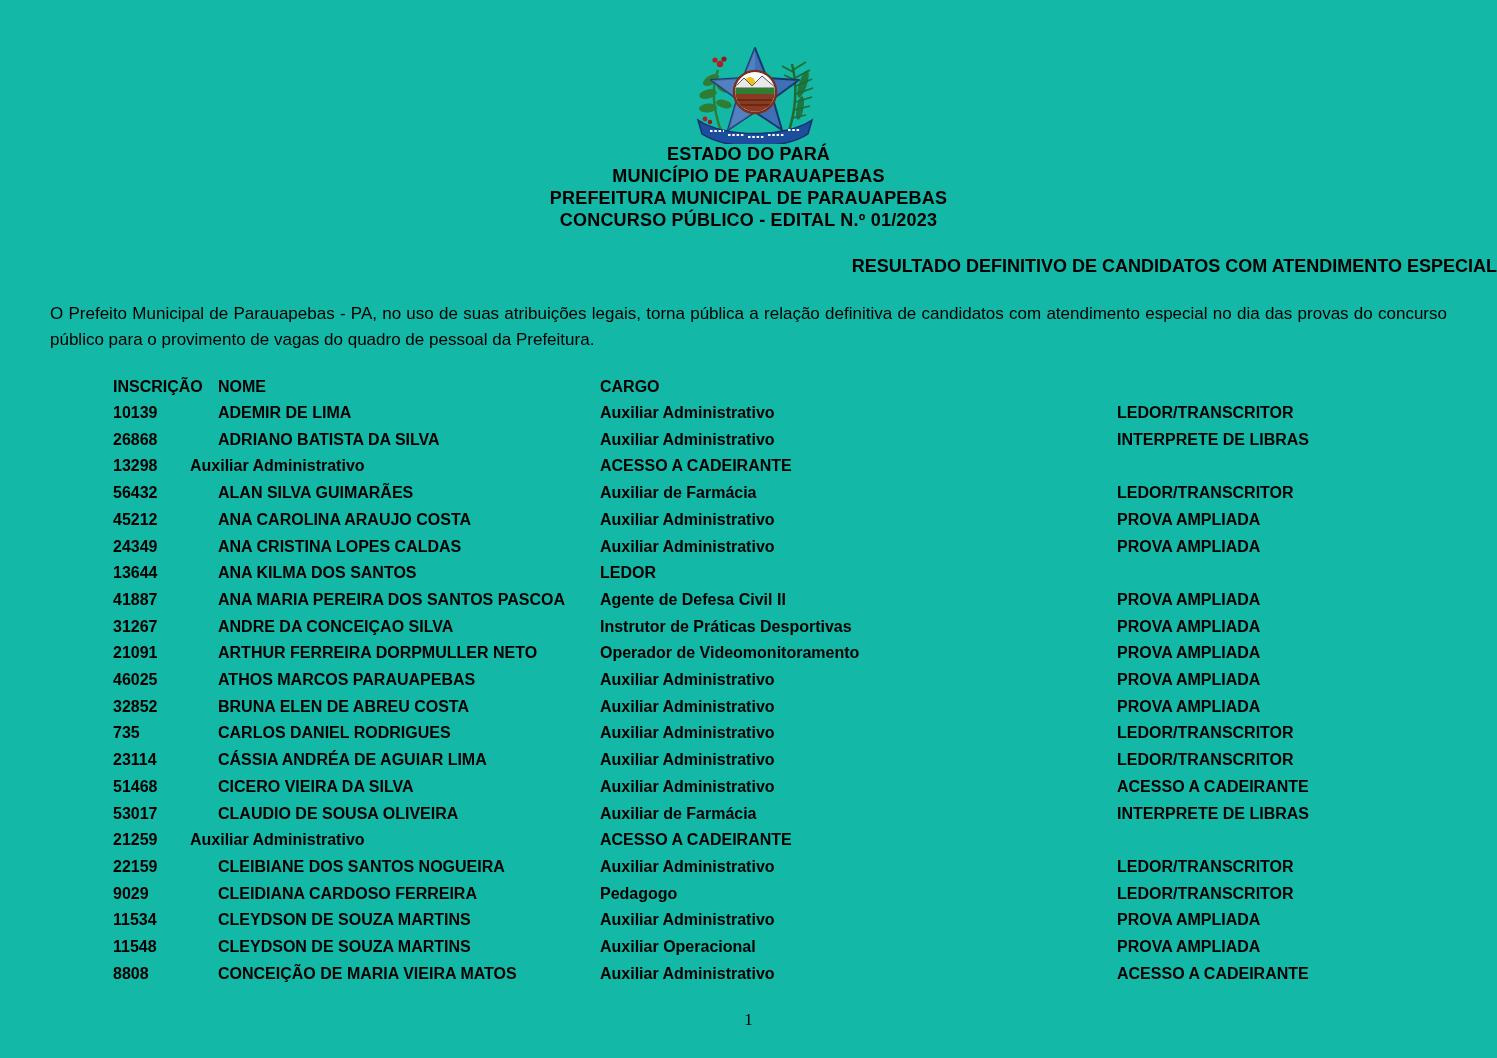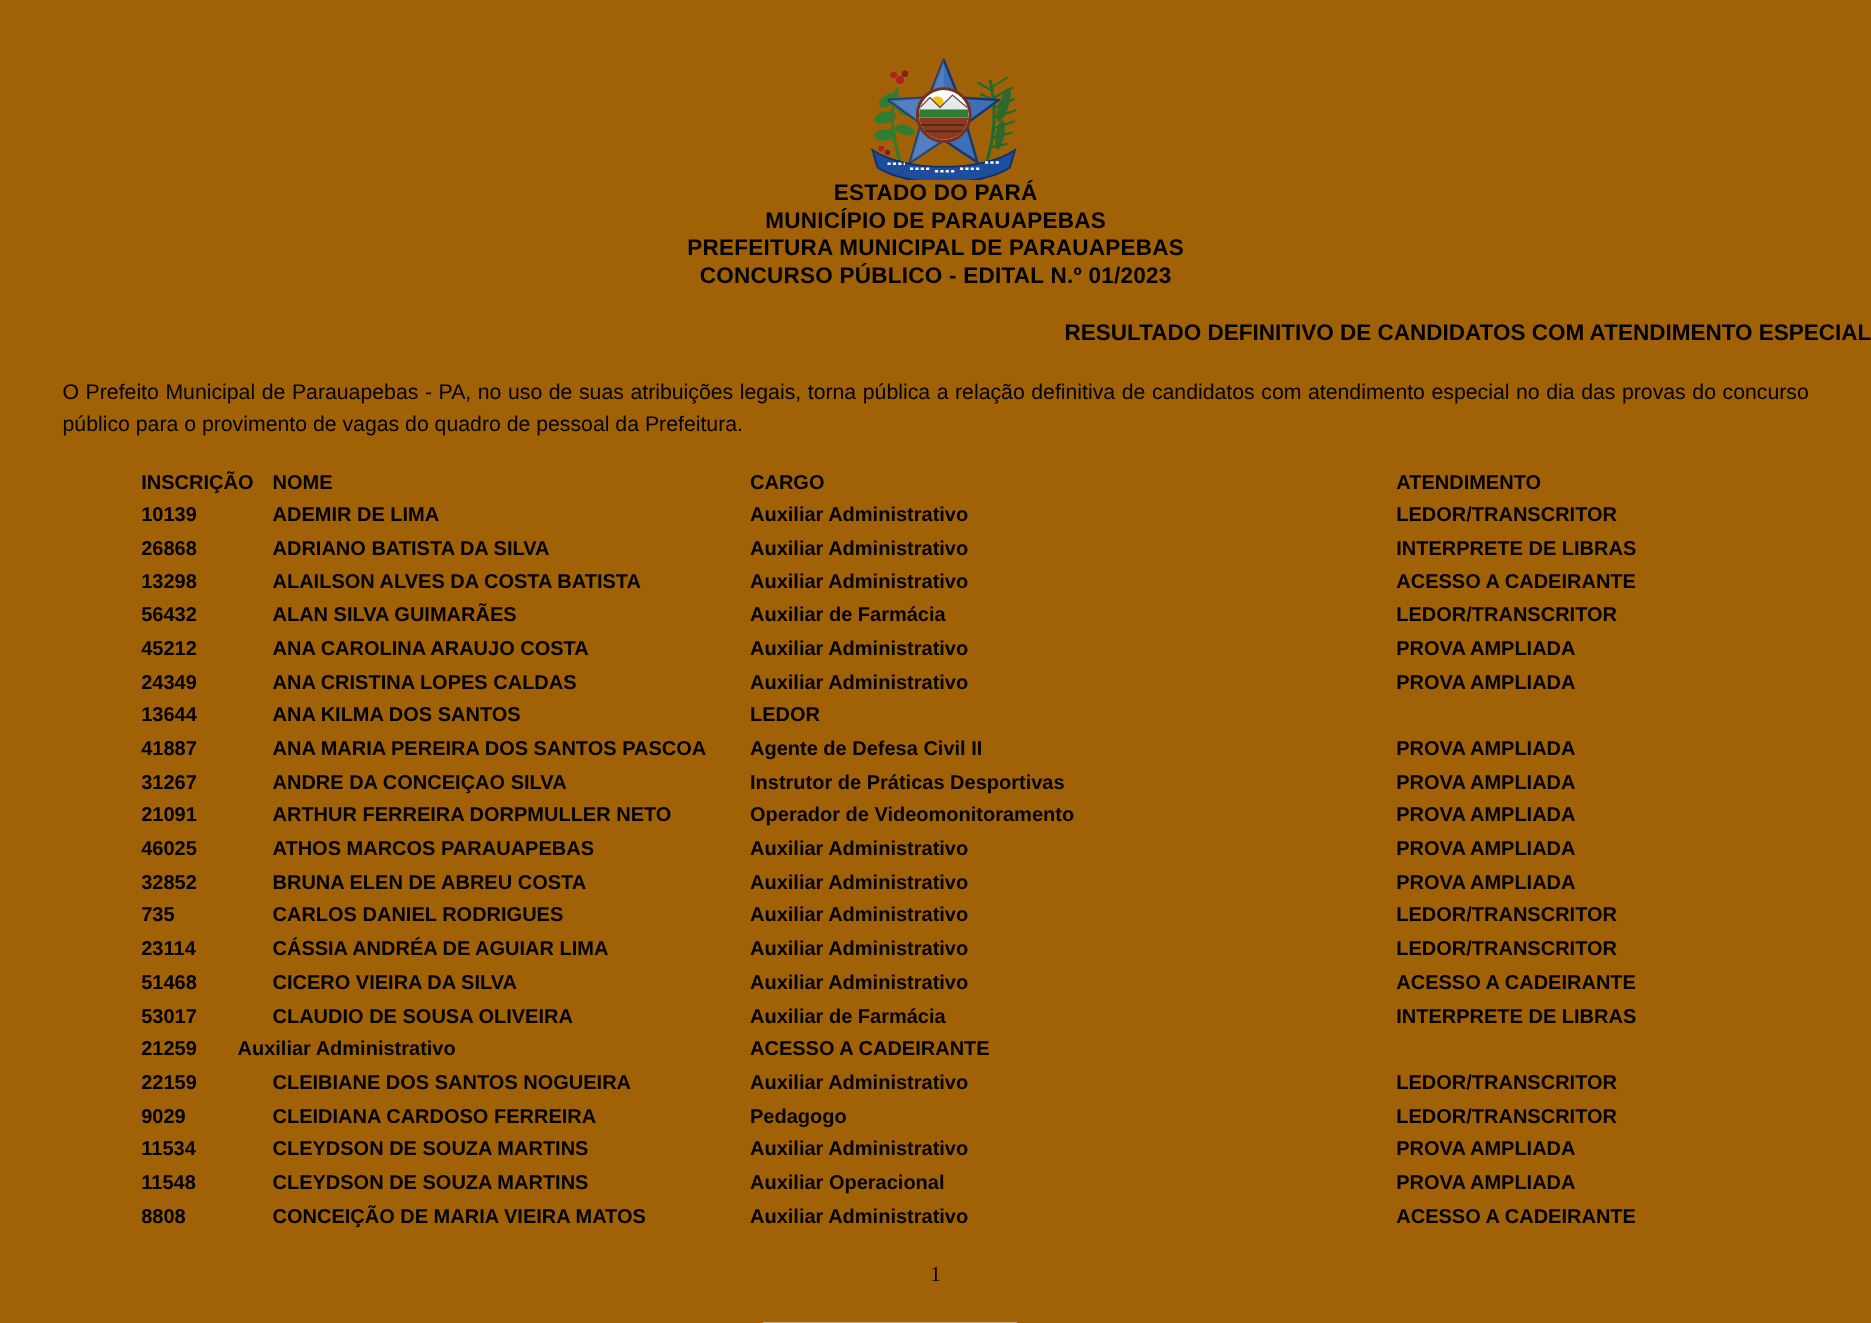--- a/index.html
+++ b/index.html
@@ -1,20 +1,20 @@
 <!DOCTYPE html>
 <html><head>
 <meta charset="utf-8">
 <style>
   * { margin:0; padding:0; box-sizing:border-box; }
   html,body { background:#e8e8e8; }
   .page {
     position:relative;
     width:1497px; height:1058px;
-    background:#a16207;
+    background:#14b8a6;
     font-family:"Liberation Sans", sans-serif;
     color:#000;
     overflow:hidden;
     margin:0 auto;
   }
   .emblem {
     position:absolute; top:42px; left:684px;
     width:142px; height:102px;
   }
   .org-header {
@@ -127,40 +127,38 @@
 
   <div class="doc-title">RESULTADO DEFINITIVO DE CANDIDATOS COM ATENDIMENTO ESPECIAL</div>
 
   <div class="intro">O Prefeito Municipal de Parauapebas - PA, no uso de suas atribuições legais, torna pública a relação definitiva de candidatos com atendimento especial no dia das provas do concurso público para o provimento de vagas do quadro de pessoal da Prefeitura.</div>
 
   <div class="tbl">
     <div class="trow thead">
       <div class="c-insc">INSCRIÇÃO</div>
       <div class="c-nome">NOME</div>
       <div class="c-cargo">CARGO</div>
-      <div class="c-atend">ATENDIMENTO</div>
     </div>
     <div id="tbody">
     <div class="trow">
       <div class="c-insc">10139</div>
       <div class="c-nome">ADEMIR DE LIMA</div>
       <div class="c-cargo">Auxiliar Administrativo</div>
       <div class="c-atend">LEDOR/TRANSCRITOR</div>
     </div>
 
     <div class="trow">
       <div class="c-insc">26868</div>
       <div class="c-nome">ADRIANO BATISTA DA SILVA</div>
       <div class="c-cargo">Auxiliar Administrativo</div>
       <div class="c-atend">INTERPRETE DE LIBRAS</div>
     </div>
 
     <div class="trow">
       <div class="c-insc">13298</div>
-      <div class="c-nome">ALAILSON ALVES DA COSTA BATISTA</div>
       <div class="c-cargo">Auxiliar Administrativo</div>
       <div class="c-atend">ACESSO A CADEIRANTE</div>
     </div>
 
     <div class="trow">
       <div class="c-insc">56432</div>
       <div class="c-nome">ALAN SILVA GUIMARÃES</div>
       <div class="c-cargo">Auxiliar de Farmácia</div>
       <div class="c-atend">LEDOR/TRANSCRITOR</div>
     </div>

